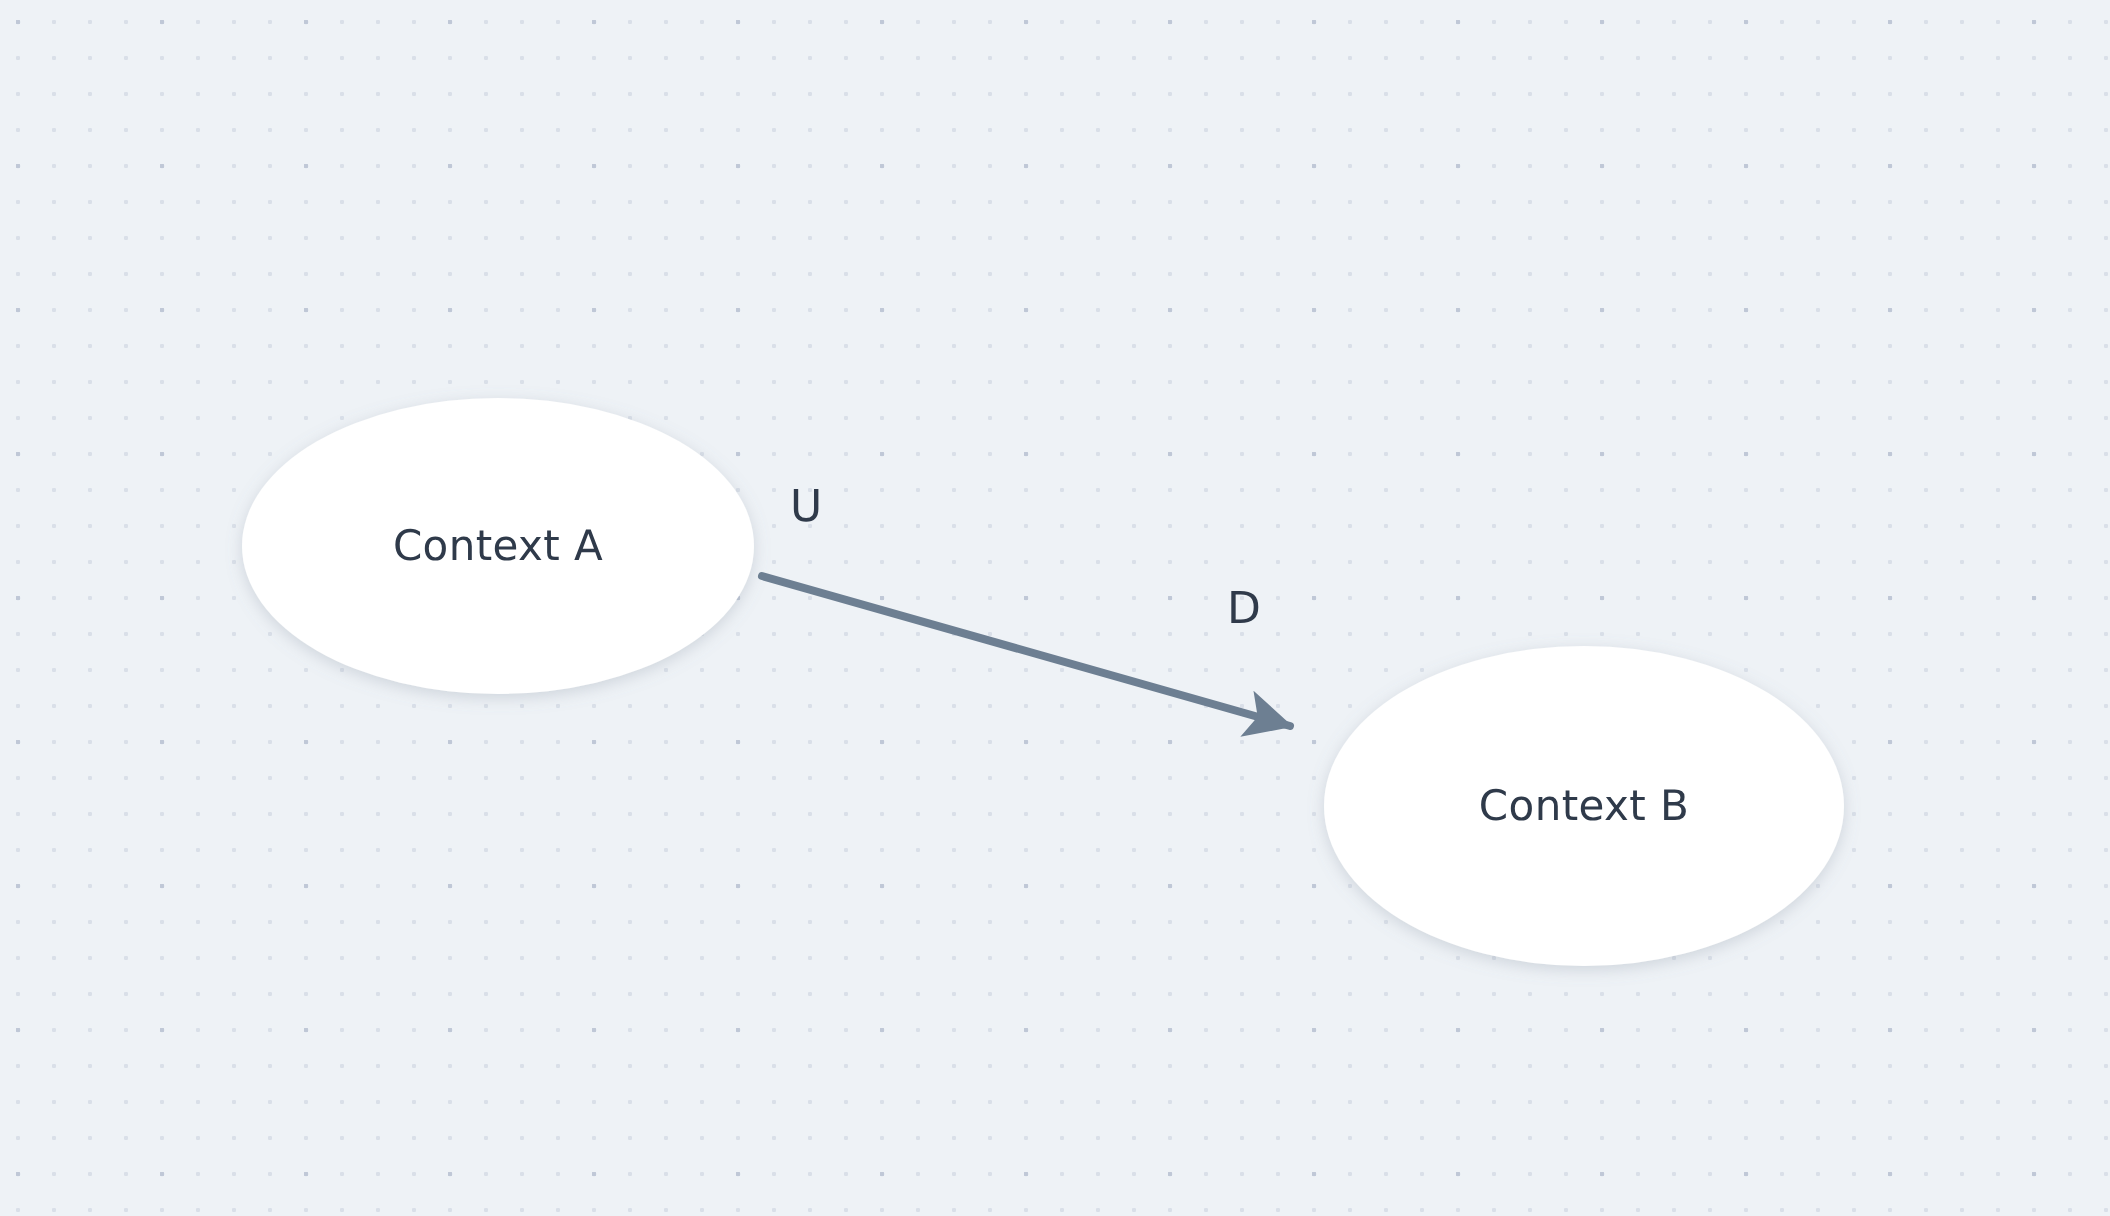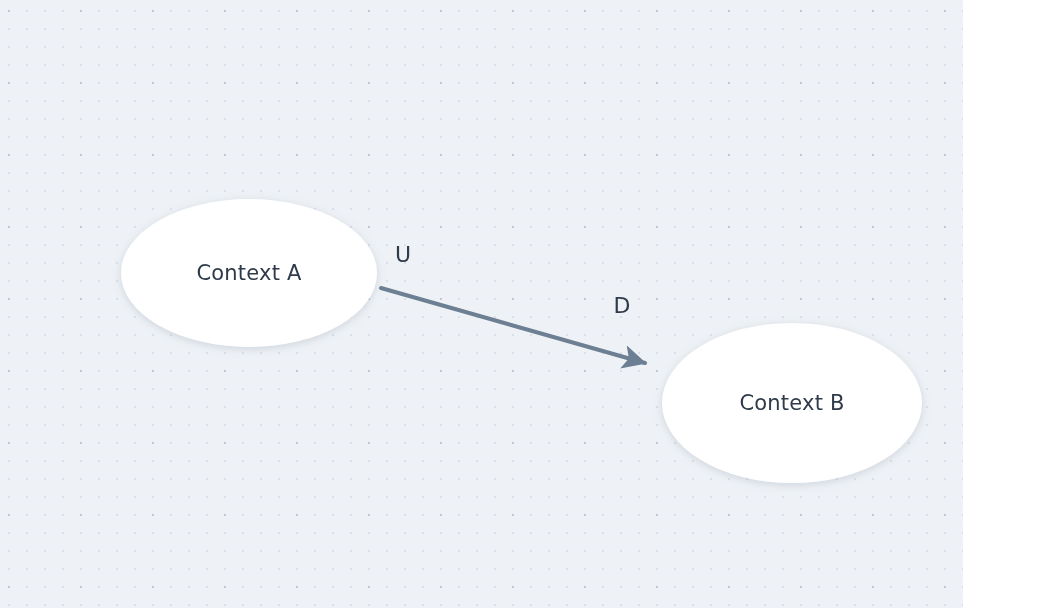--- a/index.html
+++ b/index.html
@@ -7,21 +7,21 @@
     padding: 0;
   }
   body {
     width: 1055px;
     height: 608px;
     overflow: hidden;
     font-family: "DejaVu Sans", "Liberation Sans", sans-serif;
   }
   #canvas {
     position: relative;
-    width: 963px;
+    width: 1055px;
     height: 608px;
     background-color: #eef2f6;
     background-image:
       radial-gradient(circle at 1px 1px, rgba(170,180,200,0.55) 1.1px, rgba(0,0,0,0) 1.3px),
       radial-gradient(circle at 1px 1px, rgba(170,180,200,0.30) 1.0px, rgba(0,0,0,0) 1.2px);
     background-size: 72px 72px, 18px 18px;
     background-position: 8px 10px, 8px 10px;
   }
   #diagram-svg {
     position: absolute;

